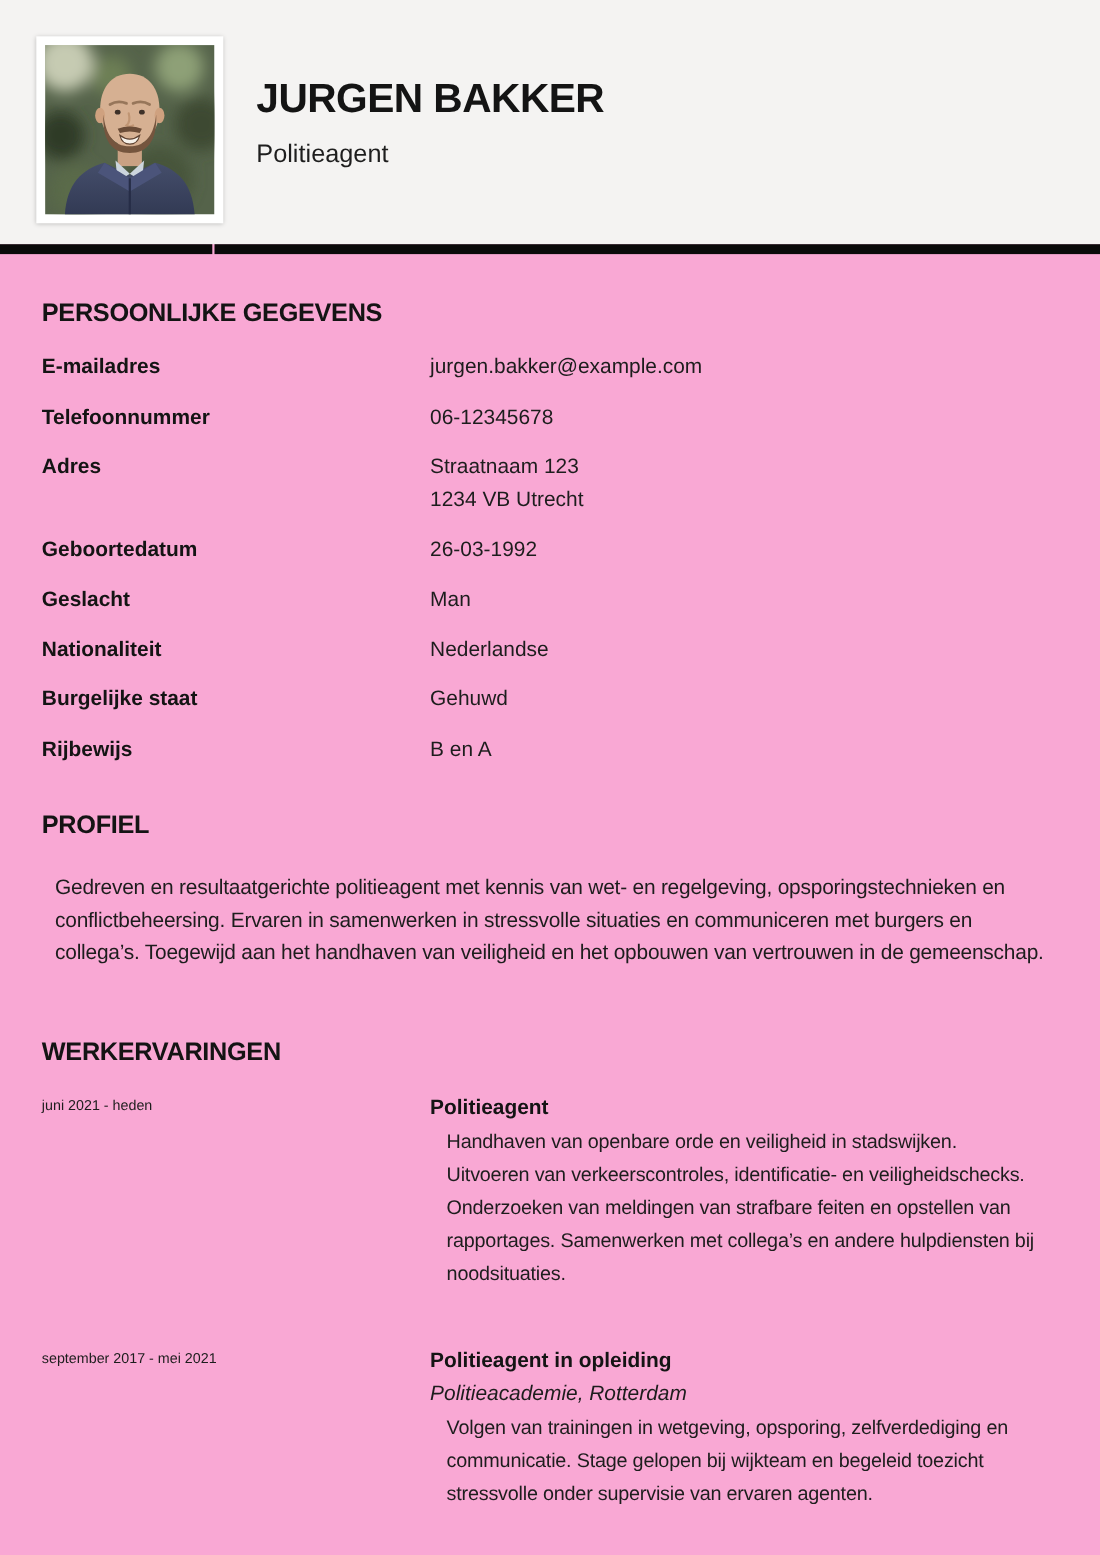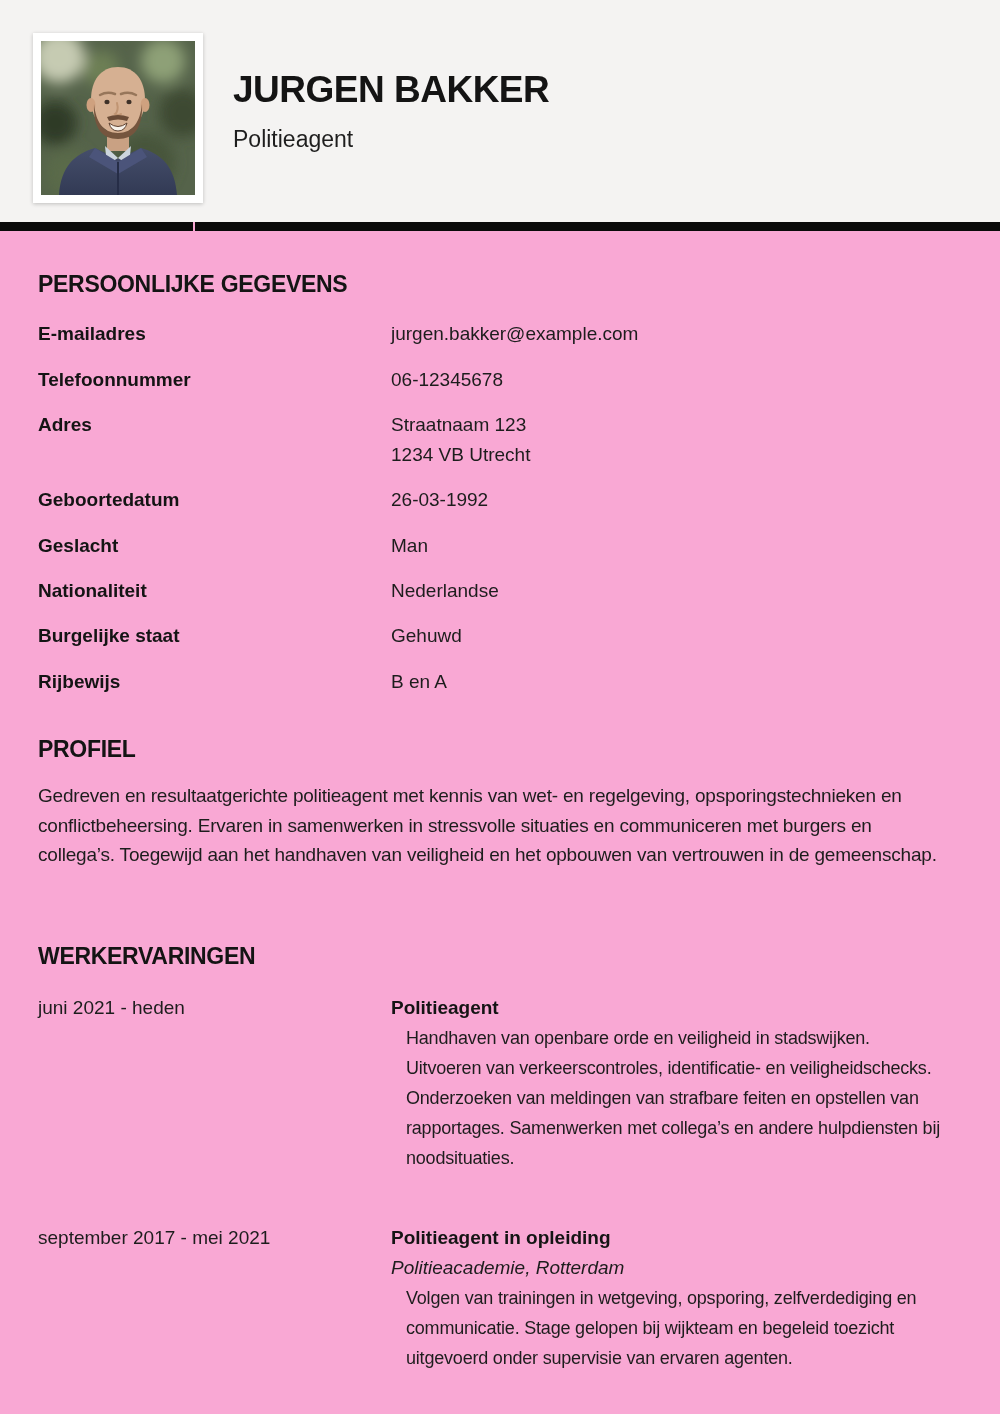--- a/index.html
+++ b/index.html
@@ -77,32 +77,32 @@
   
   .detail-row { position: absolute; left: 38px; right: 52px; font-size: 19px; line-height: 30px; }
   .detail-label { position: absolute; left: 0; top: 0; font-weight: 700; color: #141414; white-space: nowrap; }
   .detail-value { position: absolute; left: 353px; top: 0; color: #1d1d1d; white-space: pre-line; }
 
   
   .profile-text {
     position: absolute;
     left: 38px; top: 781px;
     width: 912px;
-    margin: 0;
+    margin: 12px;
     font-size: 19px;
     line-height: 29.5px;
     letter-spacing: -0.2px;
     color: #1d1d1d;
   }
 
   
   .entry { position: absolute; left: 38px; right: 52px; }
   .entry-period {
     position: absolute; left: 0; top: 4px;
-    font-size: 19px; color: #1d1d1d; white-space: nowrap;
+    font-size: 13px; color: #1d1d1d; white-space: nowrap;
   }
   .entry-right { position: absolute; left: 353px; top: 0; width: 557px; }
   .entry-role { font-size: 19px; font-weight: 700; color: #141414; line-height: 30px; }
   .entry-org  { font-size: 19px; font-style: italic; color: #1d1d1d; line-height: 30px; }
   .entry-desc { font-size: 18px; color: #1d1d1d; line-height: 30px; letter-spacing: -0.2px; margin-left: 15px; }
 
   .entry-1 { top: 993px; }
   .entry-2 { top: 1223px; }
 </style>
 </head>
@@ -219,17 +219,17 @@
       <div class="entry-role">Politieagent</div>
       <div class="entry-desc">Handhaven van openbare orde en veiligheid in stadswijken. Uitvoeren van verkeerscontroles, identificatie- en veiligheidschecks. Onderzoeken van meldingen van strafbare feiten en opstellen van rapportages. Samenwerken met collega’s en andere hulpdiensten bij noodsituaties.</div>
     </div>
   </div>
 
   <div class="entry entry-2">
     <span class="entry-period">september 2017 - mei 2021</span>
     <div class="entry-right">
       <div class="entry-role">Politieagent in opleiding</div>
       <div class="entry-org">Politieacademie, Rotterdam</div>
-      <div class="entry-desc">Volgen van trainingen in wetgeving, opsporing, zelfverdediging en communicatie. Stage gelopen bij wijkteam en begeleid toezicht uitgevoerd onder supervisie van ervaren agenten.</div>
+      <div class="entry-desc">Volgen van trainingen in wetgeving, opsporing, zelfverdediging en communicatie. Stage gelopen bij wijkteam en begeleid toezicht stressvolle onder supervisie van ervaren agenten.</div>
     </div>
   </div>
 
 </div>
 
 </body></html>

